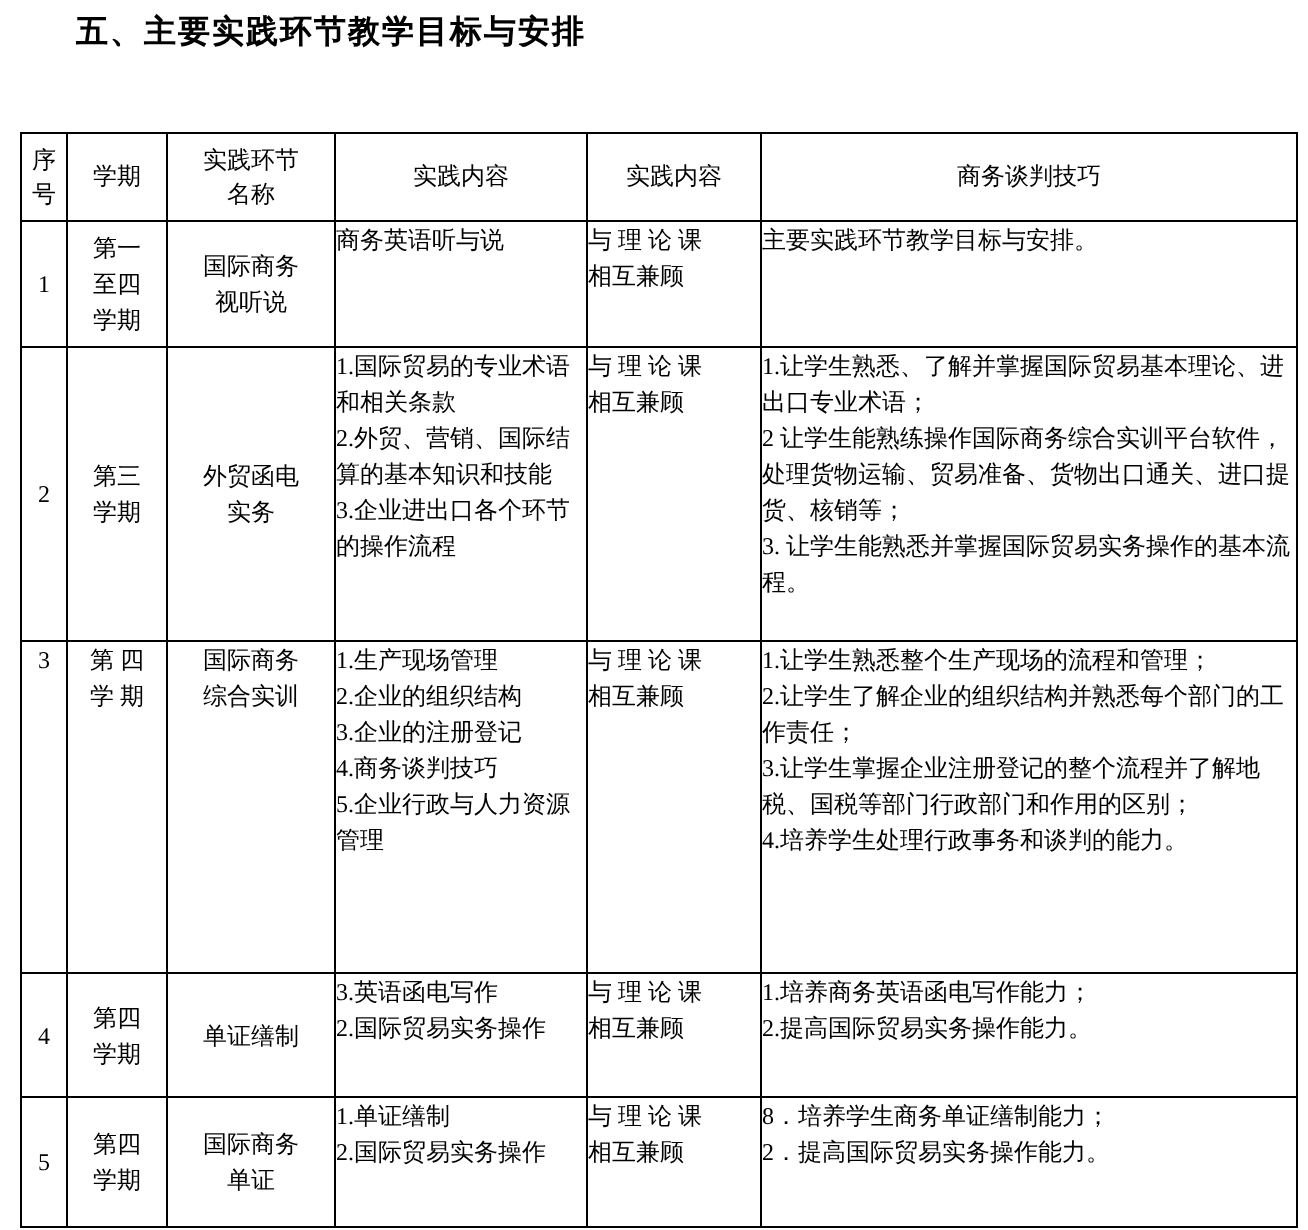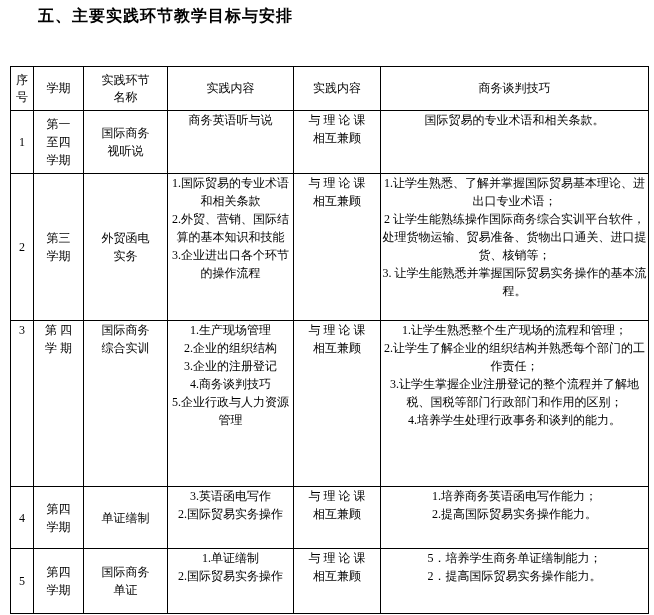--- a/index.html
+++ b/index.html
@@ -56,21 +56,21 @@
     line-height: 18px;
     padding: 2px 2px;
   }
   td.c-top-center {
     text-align: center;
     vertical-align: top;
     line-height: 18px;
     padding: 4px 2px;
   }
   td.c-top {
-    text-align: center;
+    text-align: left;
     vertical-align: top;
     line-height: 18px;
     padding: 4px 5px 3px 5px;
   }
   tr.h-header { height: 44px; }
   tr.h-r1 { height: 63px; }
   tr.h-r2 { height: 147px; }
   tr.h-r3 { height: 166px; }
   tr.h-r4 { height: 62px; }
   tr.h-r5 { height: 65px; }
@@ -107,21 +107,21 @@
     <tr class="h-r1">
       <td class="c-mid">1</td>
       <td class="c-mid">第一
 至四
 学期</td>
       <td class="c-mid">国际商务
 视听说</td>
       <td class="c-top">商务英语听与说</td>
       <td class="c-top">与 理 论 课
 相互兼顾</td>
-      <td class="c-top">国际贸易的专业术语和相关条款。</td>
+      <td class="c-top">主要实践环节教学目标与安排。</td>
     </tr>
 
     <tr class="h-r2">
       <td class="c-mid">2</td>
       <td class="c-mid">第三
 学期</td>
       <td class="c-mid">外贸函电
 实务</td>
       <td class="c-top">1.国际贸易的专业术语和相关条款
 2.外贸、营销、国际结算的基本知识和技能
@@ -168,19 +168,19 @@
     <tr class="h-r5">
       <td class="c-mid">5</td>
       <td class="c-mid">第四
 学期</td>
       <td class="c-mid">国际商务
 单证</td>
       <td class="c-top">1.单证缮制
 2.国际贸易实务操作</td>
       <td class="c-top">与 理 论 课
 相互兼顾</td>
-      <td class="c-top">5．培养学生商务单证缮制能力；
+      <td class="c-top">8．培养学生商务单证缮制能力；
 2．提高国际贸易实务操作能力。</td>
     </tr>
   </tbody>
     </table>
 
 </div>
 
 </body></html>

